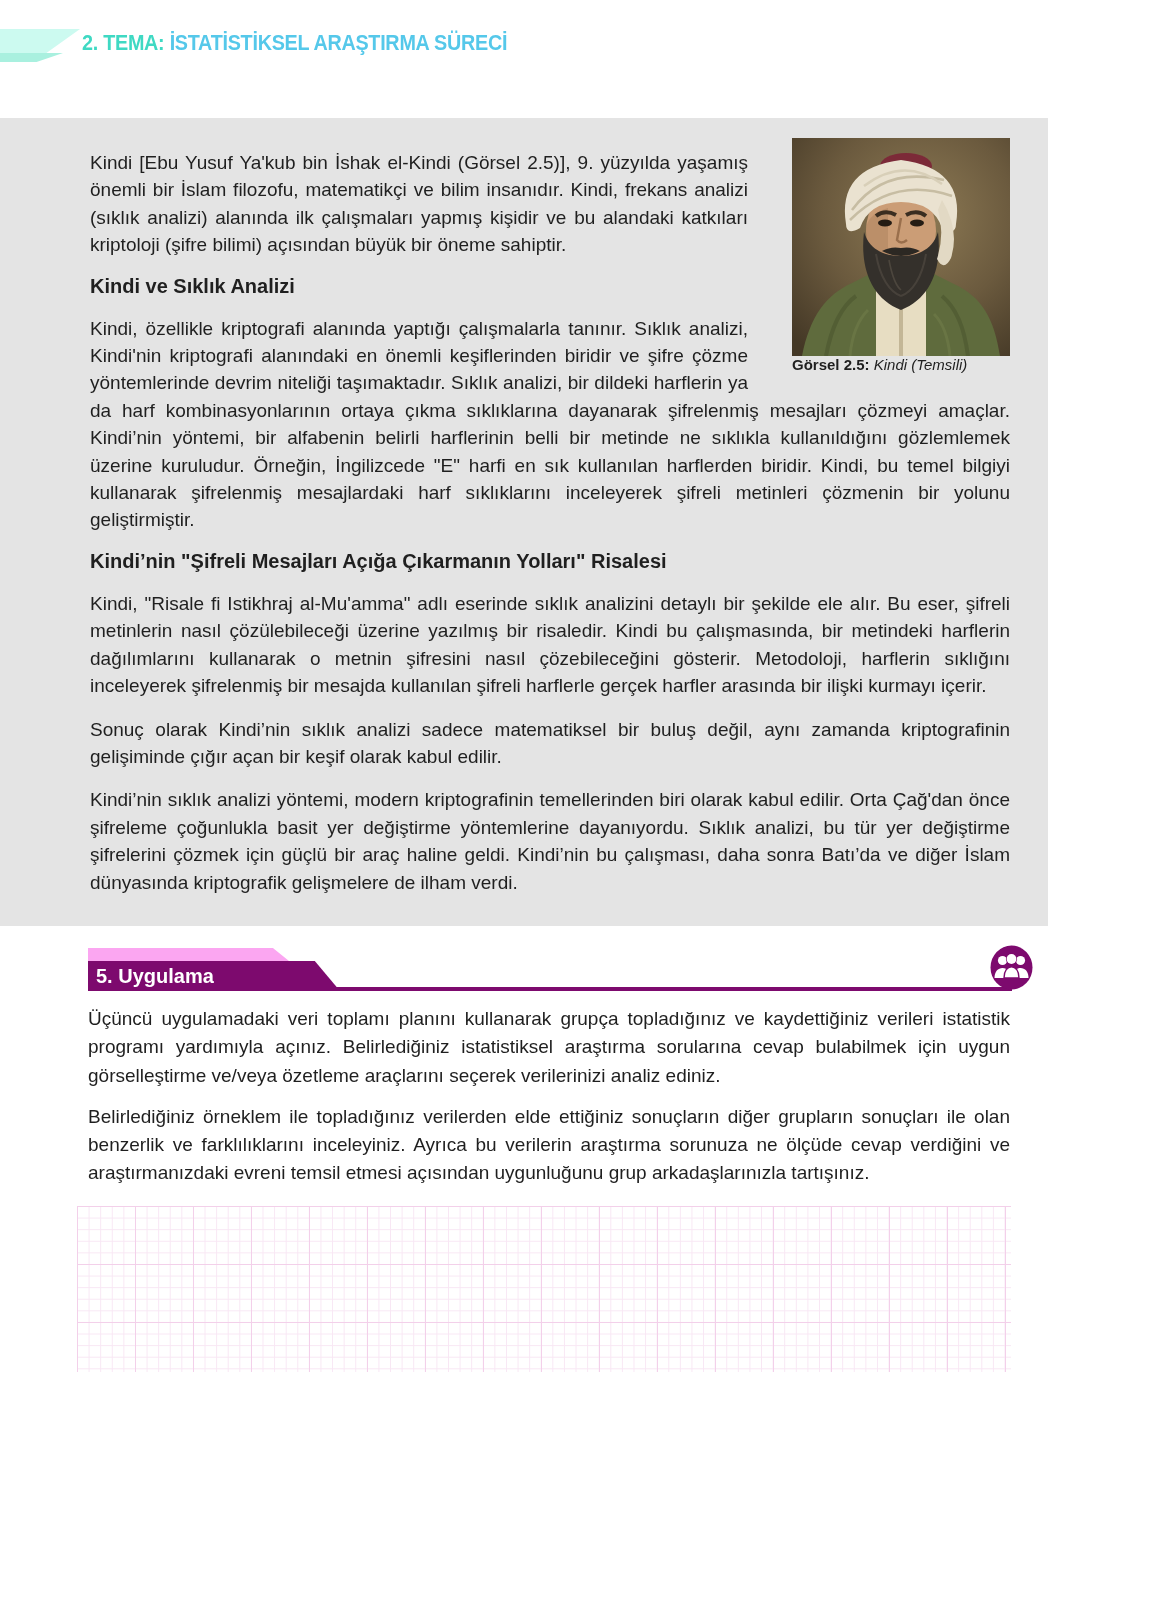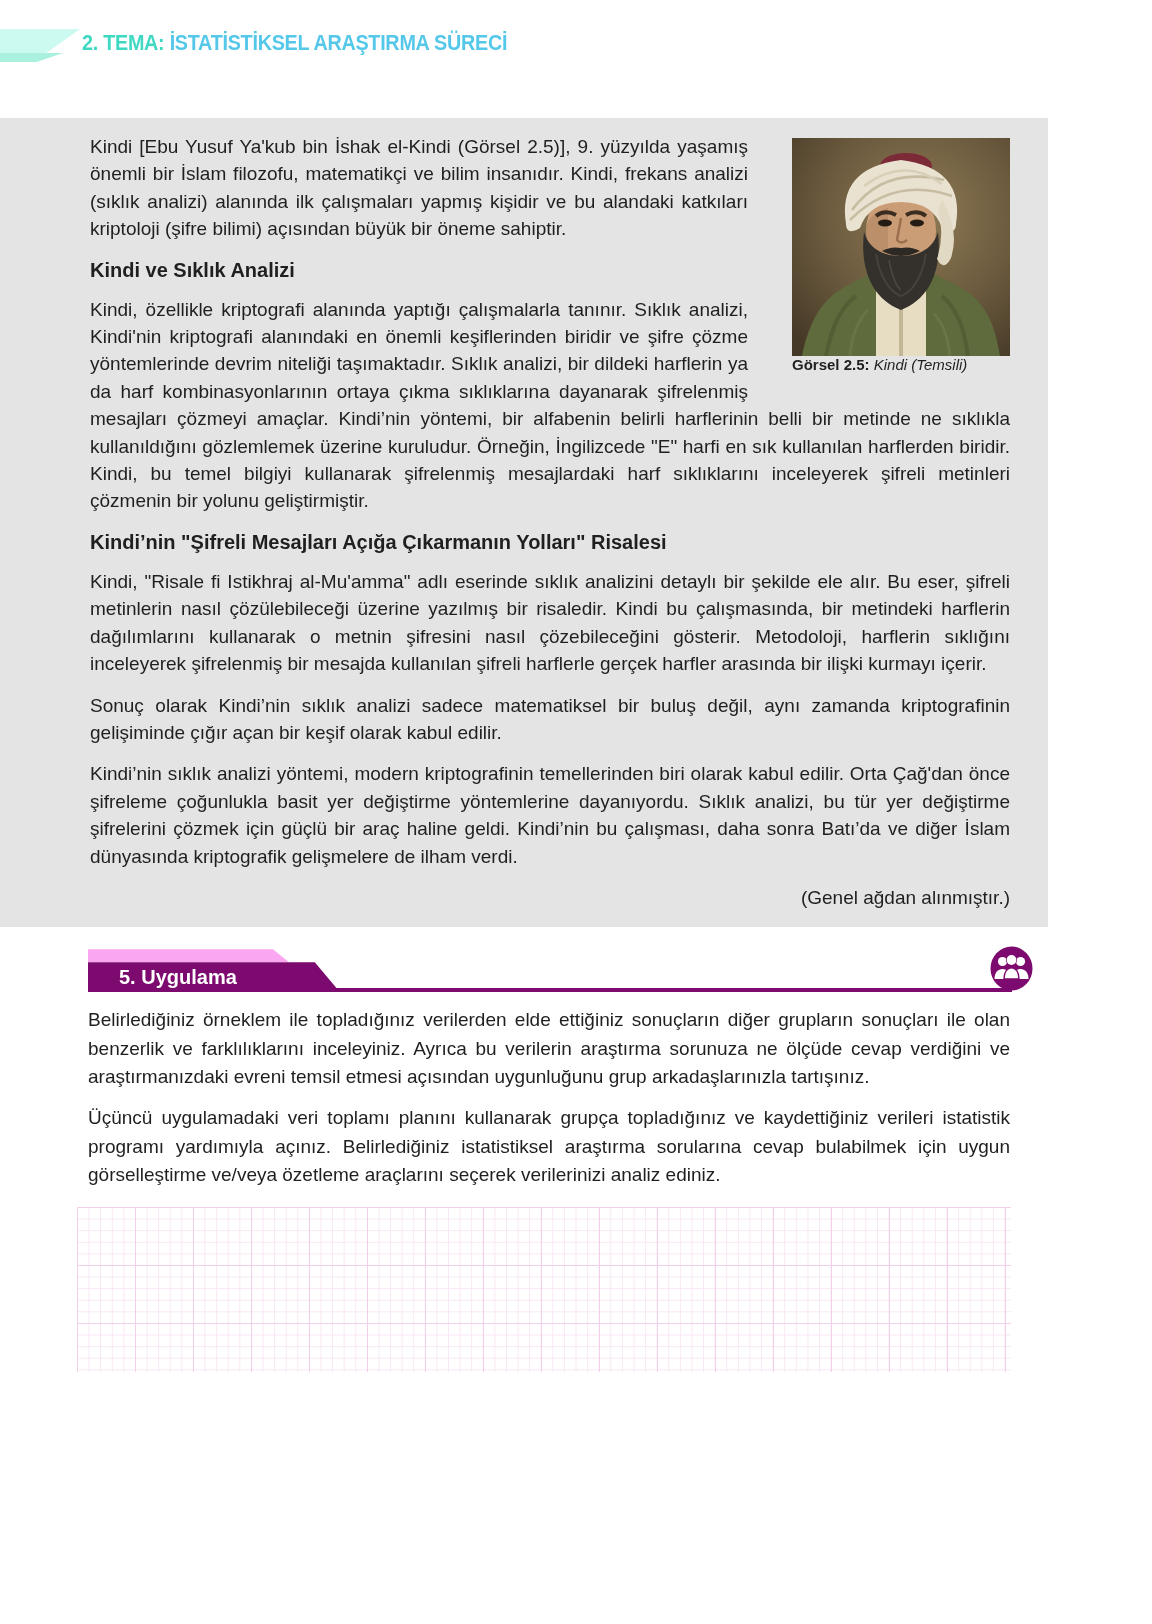--- a/index.html
+++ b/index.html
@@ -45,21 +45,21 @@
   
   .main-col{position:absolute;left:0;top:118px;width:1152px;height:1388px;
     display:flex;flex-direction:column;}
 
   .gray-panel{
     flex:none;width:1048px;
     background:var(--panel-gray);
     padding:15px 38px 16px 90px;
     font-size:19px;line-height:27.4px;text-align:justify;
   }
-  .gray-panel p{margin:0 0 14px;}
+  .gray-panel p{margin:16px 0 14px;}
   .gray-panel h3{margin:7px 0 13px;font-size:20px;line-height:26px;text-align:left;}
   .source-note{text-align:right;margin:6px 0 0 !important;}
 
   .kindi-figure{
     float:right;width:218px;margin:5px 0 6px 44px;
   }
   .kindi-figure svg{display:block;width:218px;height:218px;}
   .kindi-figure figcaption{
     font-size:15px;line-height:18px;text-align:left;
   }
@@ -71,21 +71,21 @@
   
   .banner-row{flex:none;position:relative;height:44px;}
   .banner-pink{position:absolute;left:88px;top:0;width:201px;height:13px;
     background:var(--accent-pink);
     clip-path:polygon(0 0,92% 0,100% 100%,0 100%);}
   .banner-purple{
     position:absolute;left:88px;top:13px;width:252px;height:30px;
     background:var(--accent-purple);
     clip-path:polygon(0 0,90% 0,100% 100%,0 100%);
     color:#ffffff;font-size:20px;font-weight:bold;line-height:30px;
-    padding-left:31px;
+    padding-left:8px;
   }
   .banner-line{position:absolute;left:330px;right:140px;top:39px;height:4px;
     background:var(--accent-purple);}
   .banner-icon{position:absolute;left:990px;top:-3px;width:43px;height:45px;}
   .banner-icon svg{display:block;width:43px;height:45px;}
 
   .activity-heading{flex:none;margin:14px 142px 0 88px;
     font-size:20px;font-weight:bold;line-height:26px;}
   .activity-p{flex:none;margin:13px 142px 0 88px;
     font-size:19px;line-height:28.3px;text-align:justify;}
@@ -194,21 +194,20 @@
       <h3>Kindi ve Sıklık Analizi</h3>
       <p>Kindi, özellikle kriptografi alanında yaptığı çalışmalarla tanınır. Sıklık analizi, Kindi'nin kriptografi alanındaki en önemli keşiflerinden biridir ve şifre çözme yöntemlerinde devrim niteliği taşımaktadır. Sıklık analizi, bir dildeki harflerin ya da harf kombinasyonlarının ortaya çıkma sıklıklarına dayanarak şifrelenmiş mesajları çözmeyi amaçlar. Kindi’nin yöntemi, bir alfabenin belirli harflerinin belli bir metinde ne sıklıkla kullanıldığını gözlemlemek üzerine kuruludur. Örneğin, İngilizcede "E" harfi en sık kullanılan harflerden biridir. Kindi, bu temel bilgiyi kullanarak şifrelenmiş mesajlardaki harf sıklıklarını inceleyerek şifreli metinleri çözmenin bir yolunu geliştirmiştir.</p>
 
       <h3>Kindi’nin "Şifreli Mesajları Açığa Çıkarmanın Yolları" Risalesi</h3>
       <p>Kindi, "Risale fi Istikhraj al-Mu'amma" adlı eserinde sıklık analizini detaylı bir şekilde ele alır. Bu eser, şifreli metinlerin nasıl çözülebileceği üzerine yazılmış bir risaledir. Kindi bu çalışmasında, bir metindeki harflerin dağılımlarını kullanarak o metnin şifresini nasıl çözebileceğini gösterir. Metodoloji, harflerin sıklığını inceleyerek şifrelenmiş bir mesajda kullanılan şifreli harflerle gerçek harfler arasında bir ilişki kurmayı içerir.</p>
 
       <p>Sonuç olarak Kindi’nin sıklık analizi sadece matematiksel bir buluş değil, aynı zamanda kriptografinin gelişiminde çığır açan bir keşif olarak kabul edilir.</p>
 
       <p>Kindi’nin sıklık analizi yöntemi, modern kriptografinin temellerinden biri olarak kabul edilir. Orta Çağ'dan önce şifreleme çoğunlukla basit yer değiştirme yöntemlerine dayanıyordu. Sıklık analizi, bu tür yer değiştirme şifrelerini çözmek için güçlü bir araç haline geldi. Kindi’nin bu çalışması, daha sonra Batı’da ve diğer İslam dünyasında kriptografik gelişmelere de ilham verdi.</p>
 
-      <p class="source-note">(Genel ağdan alınmıştır.)</p>
     </div>
 
     <div class="gap-band"></div>
 
     <div class="banner-row">
       <div class="banner-pink"></div>
       <div class="banner-purple">
         <span>5. Uygulama</span>
       </div>
       <div class="banner-line"></div>
@@ -220,22 +219,22 @@
           <circle cx="21.5" cy="14" r="5.6" fill="#7d0a6e"></circle>
           <circle cx="21.5" cy="14" r="4.9" fill="#ffffff"></circle>
           <path d="M4.5 33 C4.5 26.5 8 23 12.5 23 C15 23 16.8 24 18 25.6 L18 33 Z" fill="#ffffff"></path>
           <path d="M38.5 33 C38.5 26.5 35 23 30.5 23 C28 23 26.2 24 25 25.6 L25 33 Z" fill="#ffffff"></path>
           <path d="M14 33 C14 25.5 17.5 21.8 21.5 21.8 C25.5 21.8 29 25.5 29 33 Z" fill="#ffffff" stroke="#7d0a6e" stroke-width="1.4"></path>
         </svg>
       </div>
     </div>
 
 
+    <p class="activity-p">Üçüncü uygulamadaki veri toplamı planını kullanarak grupça topladığınız ve kaydettiğiniz verileri istatistik programı yardımıyla açınız. Belirlediğiniz istatistiksel araştırma sorularına cevap bulabilmek için uygun görselleştirme ve/veya özetleme araçlarını seçerek verilerinizi analiz ediniz.</p>
     <p class="activity-p">Belirlediğiniz örneklem ile topladığınız verilerden elde ettiğiniz sonuçların diğer grupların sonuçları ile olan benzerlik ve farklılıklarını inceleyiniz. Ayrıca bu verilerin araştırma sorunuza ne ölçüde cevap verdiğini ve araştırmanızdaki evreni temsil etmesi açısından uygunluğunu grup arkadaşlarınızla tartışınız.</p>
-    <p class="activity-p">Üçüncü uygulamadaki veri toplamı planını kullanarak grupça topladığınız ve kaydettiğiniz verileri istatistik programı yardımıyla açınız. Belirlediğiniz istatistiksel araştırma sorularına cevap bulabilmek için uygun görselleştirme ve/veya özetleme araçlarını seçerek verilerinizi analiz ediniz.</p>
 
     <div class="grid-area"></div>
 
     <div class="purple-rule"></div>
   </div>
 
   <div class="foot-band-dark"></div>
   <div class="foot-band-light"></div>
   <div class="page-circle">
     <span>118</span>

